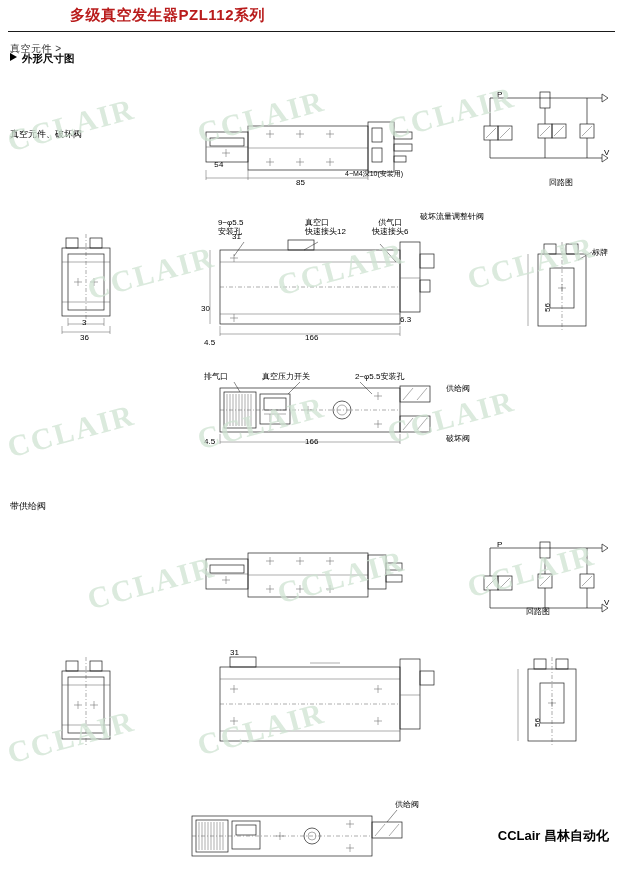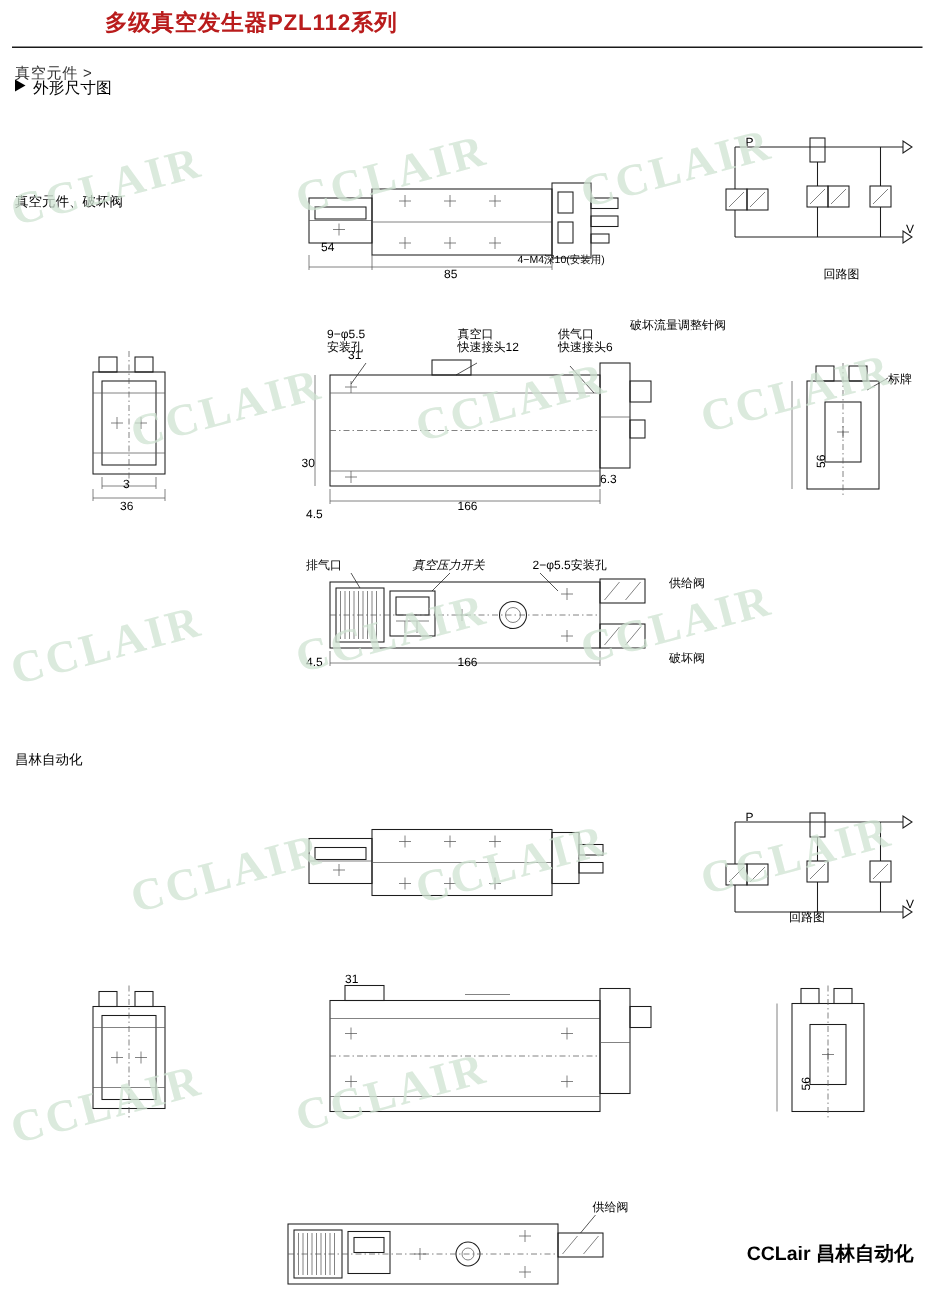--- a/index.html
+++ b/index.html
@@ -23,21 +23,21 @@
     font-size:15px;font-weight:bold;color:#b91c1c;
     letter-spacing:.5px;
   }
   .header-rule{
     position:absolute;left:8px;top:31px;width:607px;height:1px;background:#1a1a1a;
   }
 
   
   .sec-head{
     position:absolute;left:10px;top:52px;
-    font-size:10.5px;font-weight:normal;color:#000;
+    font-size:10.5px;font-weight:bold;color:#000;
   }
   .sec-head .tri{
     display:inline-block;width:0;height:0;
     border-left:7px solid #000;border-top:4.5px solid transparent;border-bottom:4.5px solid transparent;
     margin-right:5px;vertical-align:1px;
   }
 
   
   .lbl{position:absolute;font-size:8px;color:#000;white-space:nowrap;line-height:1.15;}
   .lbl.sm{font-size:7px;}
@@ -78,21 +78,21 @@
 
   <div class="breadcrumb">真空元件 &gt;</div>
   <div class="title">多级真空发生器PZL112系列</div>
   <div class="header-rule"></div>
 
   <div class="sec-head">
     <span class="tri"></span><span>外形尺寸图</span>
   </div>
 
   <div class="grp-label" style="left:10px;top:128px;">真空元件、破坏阀</div>
-  <div class="grp-label" style="left:10px;top:500px;">昌林自动化</div>
+  <div class="grp-label" style="left:10px;top:500px;">带供给阀</div>
 
   <div class="dw" style="left:200px;top:118px;">
     <svg width="260" height="70">
 
       <rect class="ln" x="6" y="14" width="42" height="30" fill="#fff"></rect>
       <rect class="ln" x="10" y="20" width="34" height="8" fill="#fff"></rect>
       <line class="thin" x1="6" y1="29" x2="48" y2="29"></line>
 
       <rect class="ln" x="48" y="8" width="120" height="44" fill="#fff"></rect>
       <line class="thin" x1="48" y1="30" x2="168" y2="30"></line>
@@ -121,21 +121,21 @@
       <rect class="ln" x="194" y="26" width="18" height="7" fill="#fff"></rect>
       <rect class="ln" x="194" y="38" width="12" height="6" fill="#fff"></rect>
 
       <line class="thin" x1="6" y1="60" x2="48" y2="60"></line>
       <line class="thin" x1="48" y1="60" x2="168" y2="60"></line>
       <line class="thin" x1="6" y1="52" x2="6" y2="62"></line>
       <line class="thin" x1="48" y1="52" x2="48" y2="62"></line>
       <line class="thin" x1="168" y1="52" x2="168" y2="62"></line>
     </svg>
   </div>
-  <div class="lbl" style="left:214px;top:160px;">54</div>
+  <div class="lbl" style="left:214px;top:160px;font-family:Liberation Mono, monospace;">54</div>
   <div class="lbl" style="left:296px;top:178px;">85</div>
   <div class="lbl sm" style="left:345px;top:170px;">4−M4深10(安装用)</div>
 
   <div class="dw" style="left:480px;top:80px;">
     <svg width="130" height="105">
       <line class="ln" x1="10" y1="18" x2="112" y2="18"></line>
       <line class="ln" x1="10" y1="18" x2="10" y2="46"></line>
       <rect class="ln" x="4" y="46" width="14" height="14" fill="#fff"></rect>
       <rect class="ln" x="18" y="46" width="14" height="14" fill="#fff"></rect>
       <line class="thin" x1="6" y1="58" x2="16" y2="48"></line>
@@ -221,21 +221,21 @@
       <line class="lead" x1="44" y1="4" x2="34" y2="18"></line>
       <line class="lead" x1="118" y1="4" x2="104" y2="12"></line>
       <line class="lead" x1="180" y1="6" x2="196" y2="24"></line>
     </svg>
   </div>
 
   <div class="lbl" style="left:218px;top:218px;white-space:pre;">9−φ5.5
 安装孔</div>
   <div class="lbl" style="left:305px;top:218px;white-space:pre;">真空口
 快速接头12</div>
-  <div class="lbl" style="left:372px;top:218px;white-space:pre;">供气口
+  <div class="lbl" style="left:372px;top:218px;white-space:pre;text-align:center;">供气口
 快速接头6</div>
   <div class="lbl" style="left:420px;top:212px;">破坏流量调整针阀</div>
   <div class="lbl" style="left:232px;top:232px;">31</div>
   <div class="lbl" style="left:201px;top:304px;">30</div>
   <div class="lbl" style="left:400px;top:315px;">6.3</div>
   <div class="lbl" style="left:305px;top:333px;">166</div>
   <div class="lbl" style="left:204px;top:338px;">4.5</div>
 
   <div class="dw" style="left:520px;top:240px;">
     <svg width="100" height="100">
@@ -305,21 +305,21 @@
       <line class="thin" x1="20" y1="62" x2="200" y2="62"></line>
       <line class="thin" x1="20" y1="54" x2="20" y2="64"></line>
       <line class="thin" x1="200" y1="54" x2="200" y2="64"></line>
 
       <line class="lead" x1="34" y1="2" x2="40" y2="12"></line>
       <line class="lead" x1="100" y1="2" x2="88" y2="14"></line>
       <line class="lead" x1="160" y1="2" x2="172" y2="14"></line>
     </svg>
   </div>
   <div class="lbl" style="left:204px;top:372px;">排气口</div>
-  <div class="lbl" style="left:275px;top:372px;font-style:italic;">真空压力开关</div>
+  <div class="lbl" style="left:262px;top:372px;">真空压力开关</div>
   <div class="lbl" style="left:355px;top:372px;">2−φ5.5安装孔</div>
   <div class="lbl" style="left:446px;top:384px;">供给阀</div>
   <div class="lbl" style="left:446px;top:434px;">破坏阀</div>
   <div class="lbl" style="left:305px;top:437px;">166</div>
   <div class="lbl" style="left:204px;top:437px;">4.5</div>
 
   <div class="dw" style="left:200px;top:545px;">
     <svg width="240" height="70">
       <rect class="ln" x="6" y="14" width="42" height="30" fill="#fff"></rect>
       <rect class="ln" x="10" y="20" width="34" height="8" fill="#fff"></rect>

